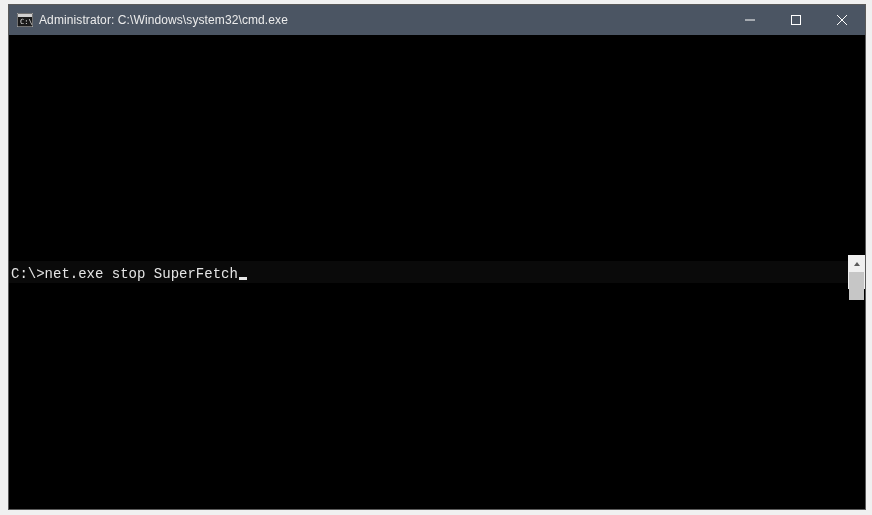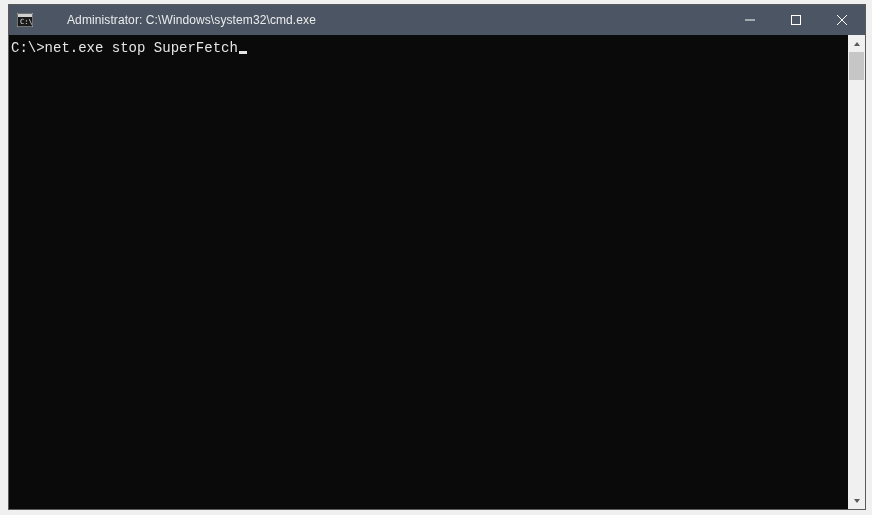--- a/index.html
+++ b/index.html
@@ -46,21 +46,20 @@
     .app-icon svg {
       width: 16px;
       height: 14px;
     }
     .title-text {
       flex: 0 0 auto;
       white-space: nowrap;
       color: #ececec;
       font-size: 12px;
       letter-spacing: 0.1px;
-      margin-left: 28px;
     }
     .titlebar-spacer {
       flex: 1;
     }
     .window-controls {
       display: flex;
       height: 100%;
     }
     .win-btn {
       width: 46px;
@@ -71,20 +70,21 @@
       color: #ffffff;
     }
     .win-btn svg {
       width: 10px;
       height: 10px;
     }
     .client-area {
       flex: 1;
       display: flex;
       background: #000;
+      align-items: center;
     }
     .terminal {
       flex: 1;
       background: #0a0a0a;
       color: #e5e5e5;
       font-family: Consolas, "Courier New", monospace;
       font-size: 14px;
       line-height: 18px;
       padding: 4px 0 0 2px;
       white-space: pre;

